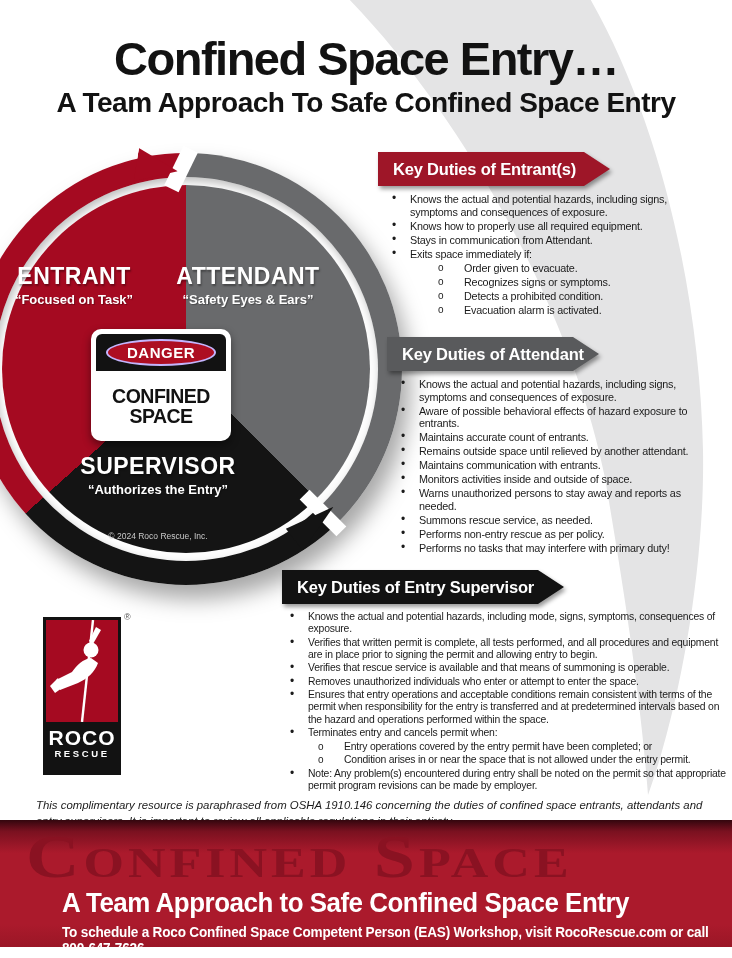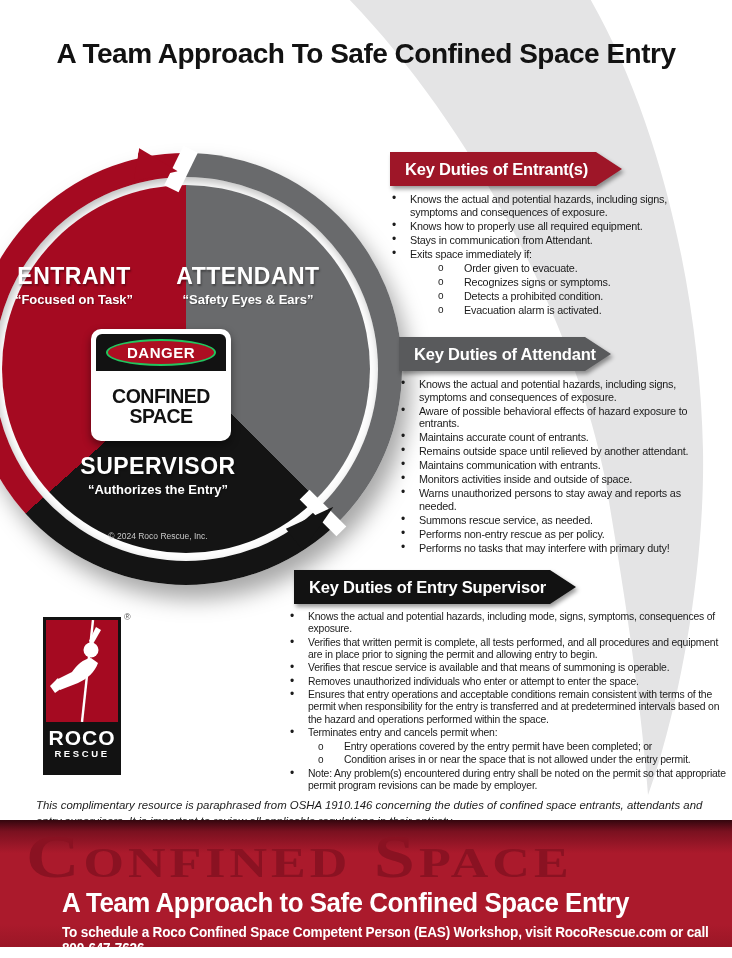--- a/index.html
+++ b/index.html
@@ -45,35 +45,35 @@
   .label-attendant  { left:190px; top:110px; width:176px; }
   .label-supervisor { left:102px; top:300px; width:172px; }
   .copyright { position:absolute; left:102px; top:378px; width:172px; text-align:center;
     color:#c9c9c9; font-size:8.5px; z-index:5; }
 
   
   .sign { position:absolute; left:121px; top:176px; width:140px; height:112px; background:#fff;
     border-radius:10px; box-shadow:0 4px 9px rgba(0,0,0,0.45); z-index:6; padding:5px; box-sizing:border-box; }
   .sign-head { background:#121212; border-radius:6px 6px 0 0; height:37px;
     display:flex; align-items:center; justify-content:center; }
-  .sign-oval { background:#ad0e22; border:2px solid #22c55e; border-radius:50%;
+  .sign-oval { background:#ad0e22; border:2px solid #c4b5fd; border-radius:50%;
     width:106px; height:23px; display:flex; align-items:center; justify-content:center; }
   .sign-oval span { color:#fff; font-size:15px; font-weight:800; letter-spacing:0.5px; }
   .sign-body { text-align:center; padding-top:16px; color:#121212; font-weight:800;
     font-size:19.5px; line-height:1.02; letter-spacing:-0.5px; }
 
   
   .section { position:absolute; z-index:3; }
   .sec-entrant    { left:378px; top:152px; width:312px; }
   .sec-attendant  { left:387px; top:337px; width:312px; }
   .sec-supervisor { left:282px; top:570px; width:446px; }
 
   .arrow-banner { height:34px; display:flex; align-items:center; padding-left:15px; box-sizing:border-box;
     clip-path:polygon(0 0, calc(100% - 26px) 0, 100% 50%, calc(100% - 26px) 100%, 0 100%);
-    color:#fff; font-size:16.5px; font-weight:700; letter-spacing:-0.2px;margin-left:12px; }
+    color:#fff; font-size:16.5px; font-weight:700; letter-spacing:-0.2px; }
   .banner-wrap { filter:drop-shadow(2px 3px 2px rgba(0,0,0,0.4)); }
   .banner-red   { background:#9e1628; width:232px; }
   .banner-gray  { background:#595a5c; width:212px; }
   .banner-black { background:#121212; width:282px; }
 
   .duties { list-style:none; margin:7px 0 0 0; padding:0 0 0 14px; color:#1b1b1b;
     font-size:10.8px; font-weight:400; line-height:1.16; letter-spacing:-0.2px; }
   .duty { position:relative; padding-left:18px; margin-bottom:1.5px; }
   .duty::before { content:"\2022"; position:absolute; left:0; top:-1px; font-size:12px; }
   .duty.sub { margin-left:46px; padding-left:26px; }
@@ -114,20 +114,21 @@
 <div class="page">
 
   <svg class="bg-swoosh" width="732" height="958" viewBox="0 0 732 958">
     <path d="M 340 -10 L 585 -10 C 662 120, 700 300, 703 450
              C 705 562, 682 700, 648 795
              C 640 690, 622 578, 605 478
              C 573 318, 468 118, 340 -10 Z" fill="#e4e4e5"></path>
   </svg>
 
   <div class="header">
+    <div class="title">Confined Space Entry…</div>
     <div class="subtitle">A Team Approach To Safe Confined Space Entry</div>
   </div>
 
   <div class="diagram">
     <div class="ring"></div>
     <div class="ring-gap"></div>
     <div class="pie"></div>
     <div class="notch-top"></div>
     <div class="arrow-top"></div>
     <div class="notch-br"></div>

